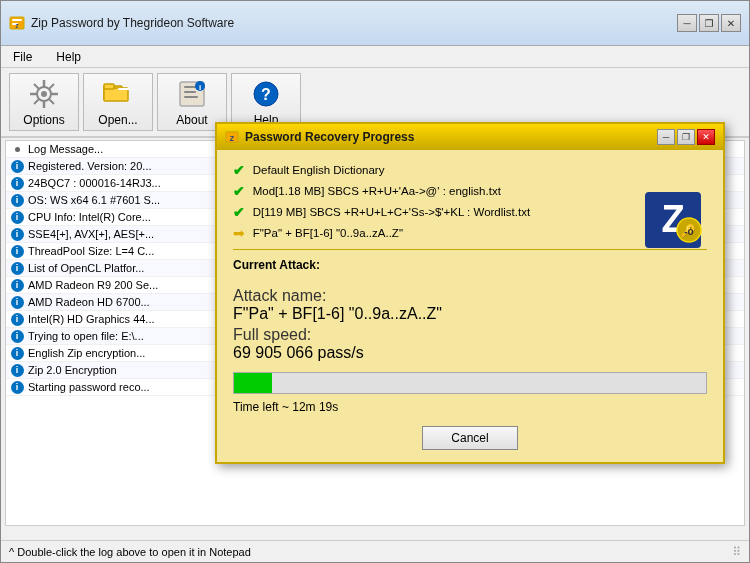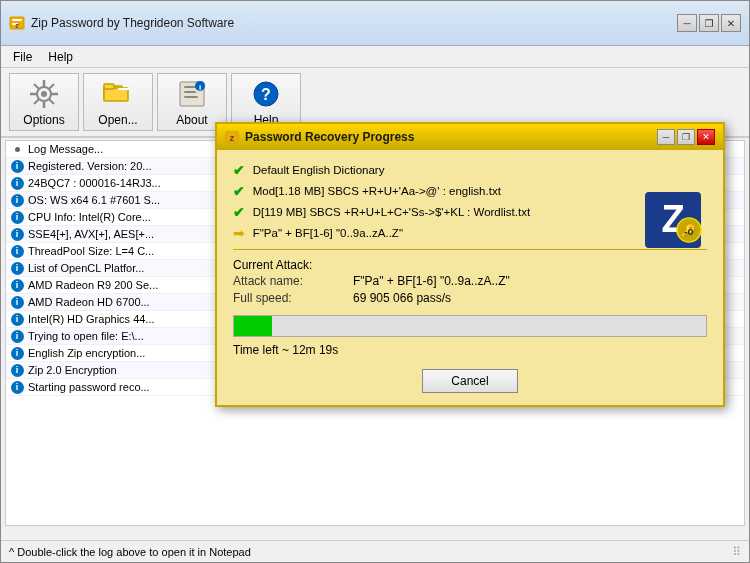--- a/index.html
+++ b/index.html
@@ -64,20 +64,21 @@
 
     
     .menu-bar {
       background: #f0f0f0;
       height: 22px;
       display: flex;
       align-items: center;
       padding: 0 4px;
       border-bottom: 1px solid #ccc;
       flex-shrink: 0;
+      gap: 8px;
     }
     .menu-item {
       padding: 2px 8px;
       cursor: pointer;
       font-size: 12px;
       color: #000;
     }
 
     
     .toolbar {
@@ -264,28 +265,29 @@
       width: 60px;
       height: 60px;
     }
 
     .current-attack-section {
       margin-top: 8px;
       border-top: 1px solid #c8a800;
       padding-top: 8px;
     }
     .section-title {
-      font-weight: normal;
-      font-size: 12px;
-      margin-bottom: 2px;
+      font-weight: bold;
+      font-size: 12px;
+      margin-bottom: 15px;
     }
     .info-row {
       display: flex;
       margin-bottom: 3px;
-      font-size: 12px;
+      font-size: 16px;
+      flex-direction: column;
     }
     .info-label {
       width: 120px;
       color: #333;
     }
     .info-value {
       color: #000;
       font-weight: 500;
     }
 

